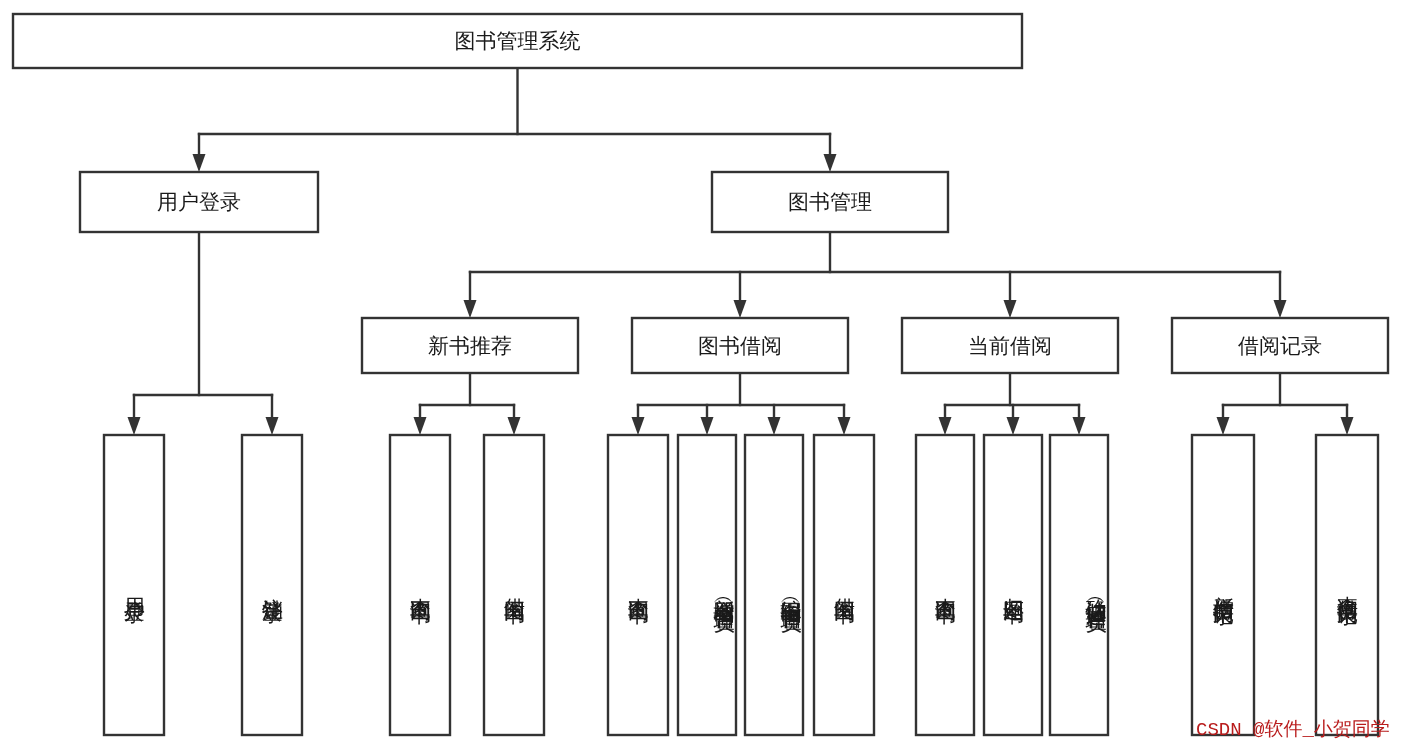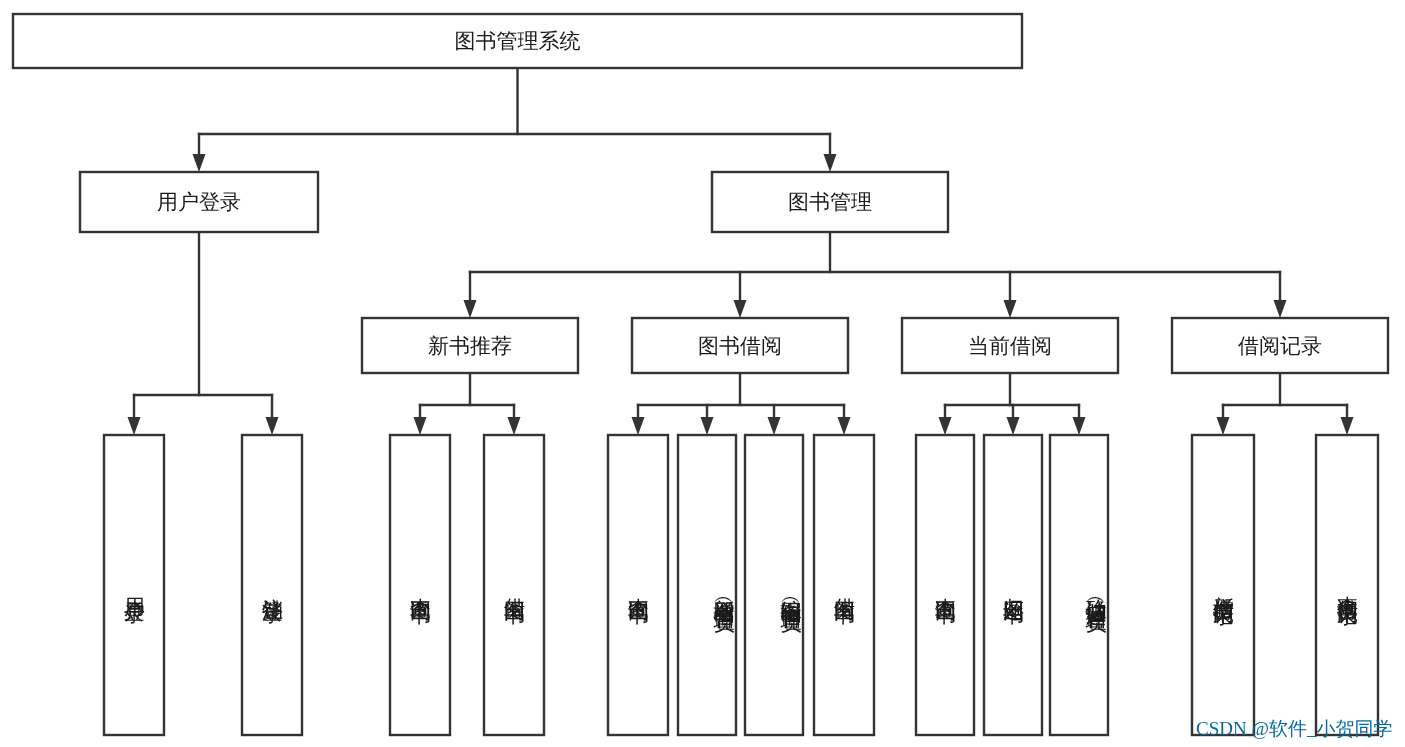--- a/index.html
+++ b/index.html
@@ -68,23 +68,23 @@
     align-items: center;
     justify-content: center;
   }
   .vlabel.top {
     display: flex;
     align-items: flex-start;
     justify-content: center;
   }
   .watermark {
     position: absolute;
-    font-family: Liberation Serif, serif;
+    font-family: Liberation Mono, monospace;
     font-size: 19px;
-    color: #0369a1;
+    color: #b91c1c;
     white-space: nowrap;
     pointer-events: none;
   }
   .hit {
     position: absolute;
     background: transparent;
   }
 </style>
 </head>
 <body>

